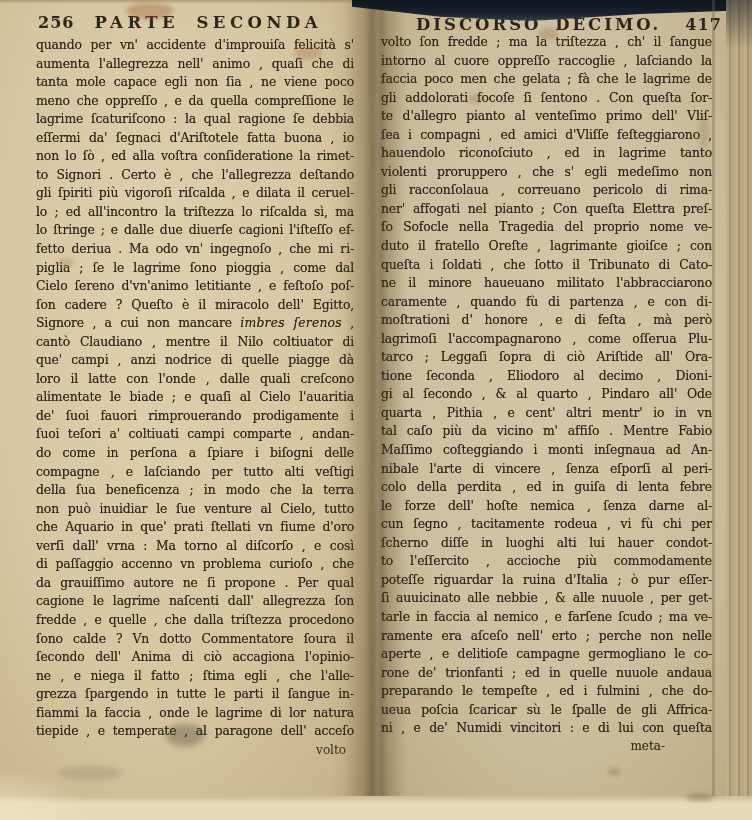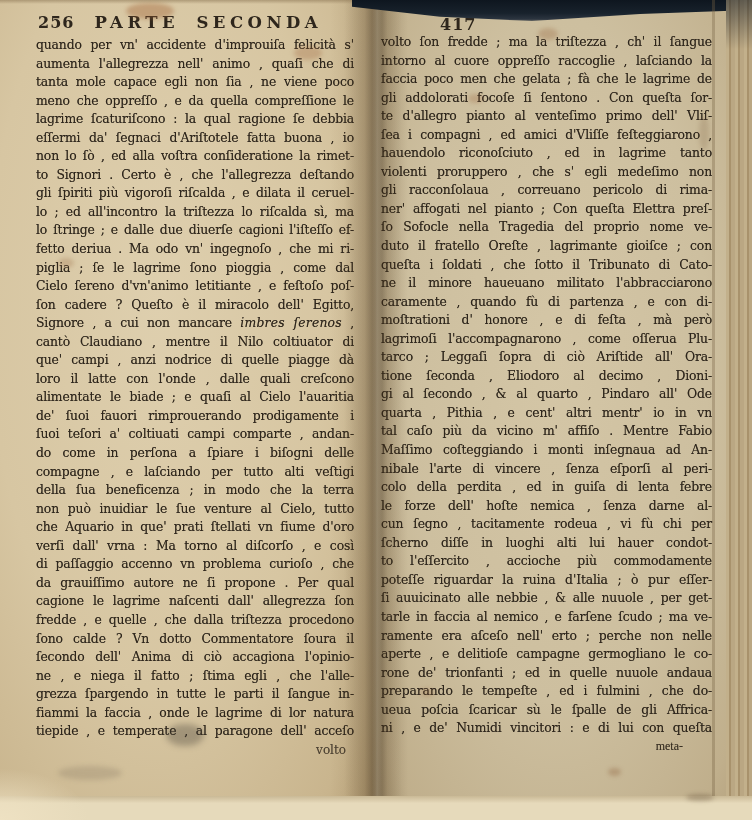--- a/index.html
+++ b/index.html
@@ -33,21 +33,21 @@
   .page-left .bodytext{top:36px;left:36px;width:318px;}
   .page-right .bodytext{top:33px;left:5px;width:331px;}
   .line{height:18.55px;line-height:18.55px;font-size:12.4px;letter-spacing:-0.15px;
         text-align:justify;text-align-last:justify;white-space:nowrap;
         text-shadow:0 0 0.5px rgba(46,38,28,0.55);}
   .line i{letter-spacing:0.2px;}
 
   .catchword{position:absolute;font-size:12px;text-align:right;
              text-shadow:0 0 0.5px rgba(46,38,28,0.4);}
   .page-left .catchword{top:743px;left:36px;width:310px;color:#4e4334;}
-  .page-right .catchword{top:739px;left:23px;width:284px;color:#352c20;font-family:Liberation Serif, serif;}
+  .page-right .catchword{top:739px;left:5px;width:284px;color:#352c20;}
 
   
   .gutter{position:absolute;top:0;left:344px;width:64px;height:820px;pointer-events:none;
     background:linear-gradient(to right,
       rgba(72,52,26,0) 0%, rgba(72,52,26,0.22) 32%, rgba(38,25,10,0.45) 50%,
       rgba(72,52,26,0.20) 68%, rgba(72,52,26,0) 100%);}
   .gutter-highlight{position:absolute;top:0;left:372px;width:10px;height:820px;pointer-events:none;
     background:linear-gradient(to right, rgba(236,222,190,0) , rgba(236,222,190,0.25), rgba(236,222,190,0));}
 
   .top-edge{position:absolute;top:0;left:352px;width:400px;height:24px;pointer-events:none;
@@ -138,20 +138,21 @@
         <div class="line">grezza ſpargendo in tutte le parti il ſangue in-</div>
         <div class="line">fiammi la faccia , onde le lagrime di lor natura</div>
         <div class="line">tiepide , e temperate , al paragone dell' acceſo</div>
       </div>
     <div class="catchword">volto</div>
     <div class="curve-left"></div>
   </div>
 
   <div class="page page-right">
     <div class="header">
+      <span class="running-title">DISCORSO DECIMO.</span>
       <span class="pagenum">417</span>
     </div>
     <div class="bodytext">
         <div class="line">volto ſon fredde ; ma la triſtezza , ch' il ſangue</div>
         <div class="line">intorno al cuore oppreſſo raccoglie , laſciando la</div>
         <div class="line">faccia poco men che gelata ; fà che le lagrime de</div>
         <div class="line">gli addolorati focoſe ſi ſentono . Con queſta ſor-</div>
         <div class="line">te d'allegro pianto al venteſimo primo dell' Vliſ-</div>
         <div class="line">ſea i compagni , ed amici d'Vliſſe feſteggiarono ,</div>
         <div class="line">hauendolo riconoſciuto , ed in lagrime tanto</div>

